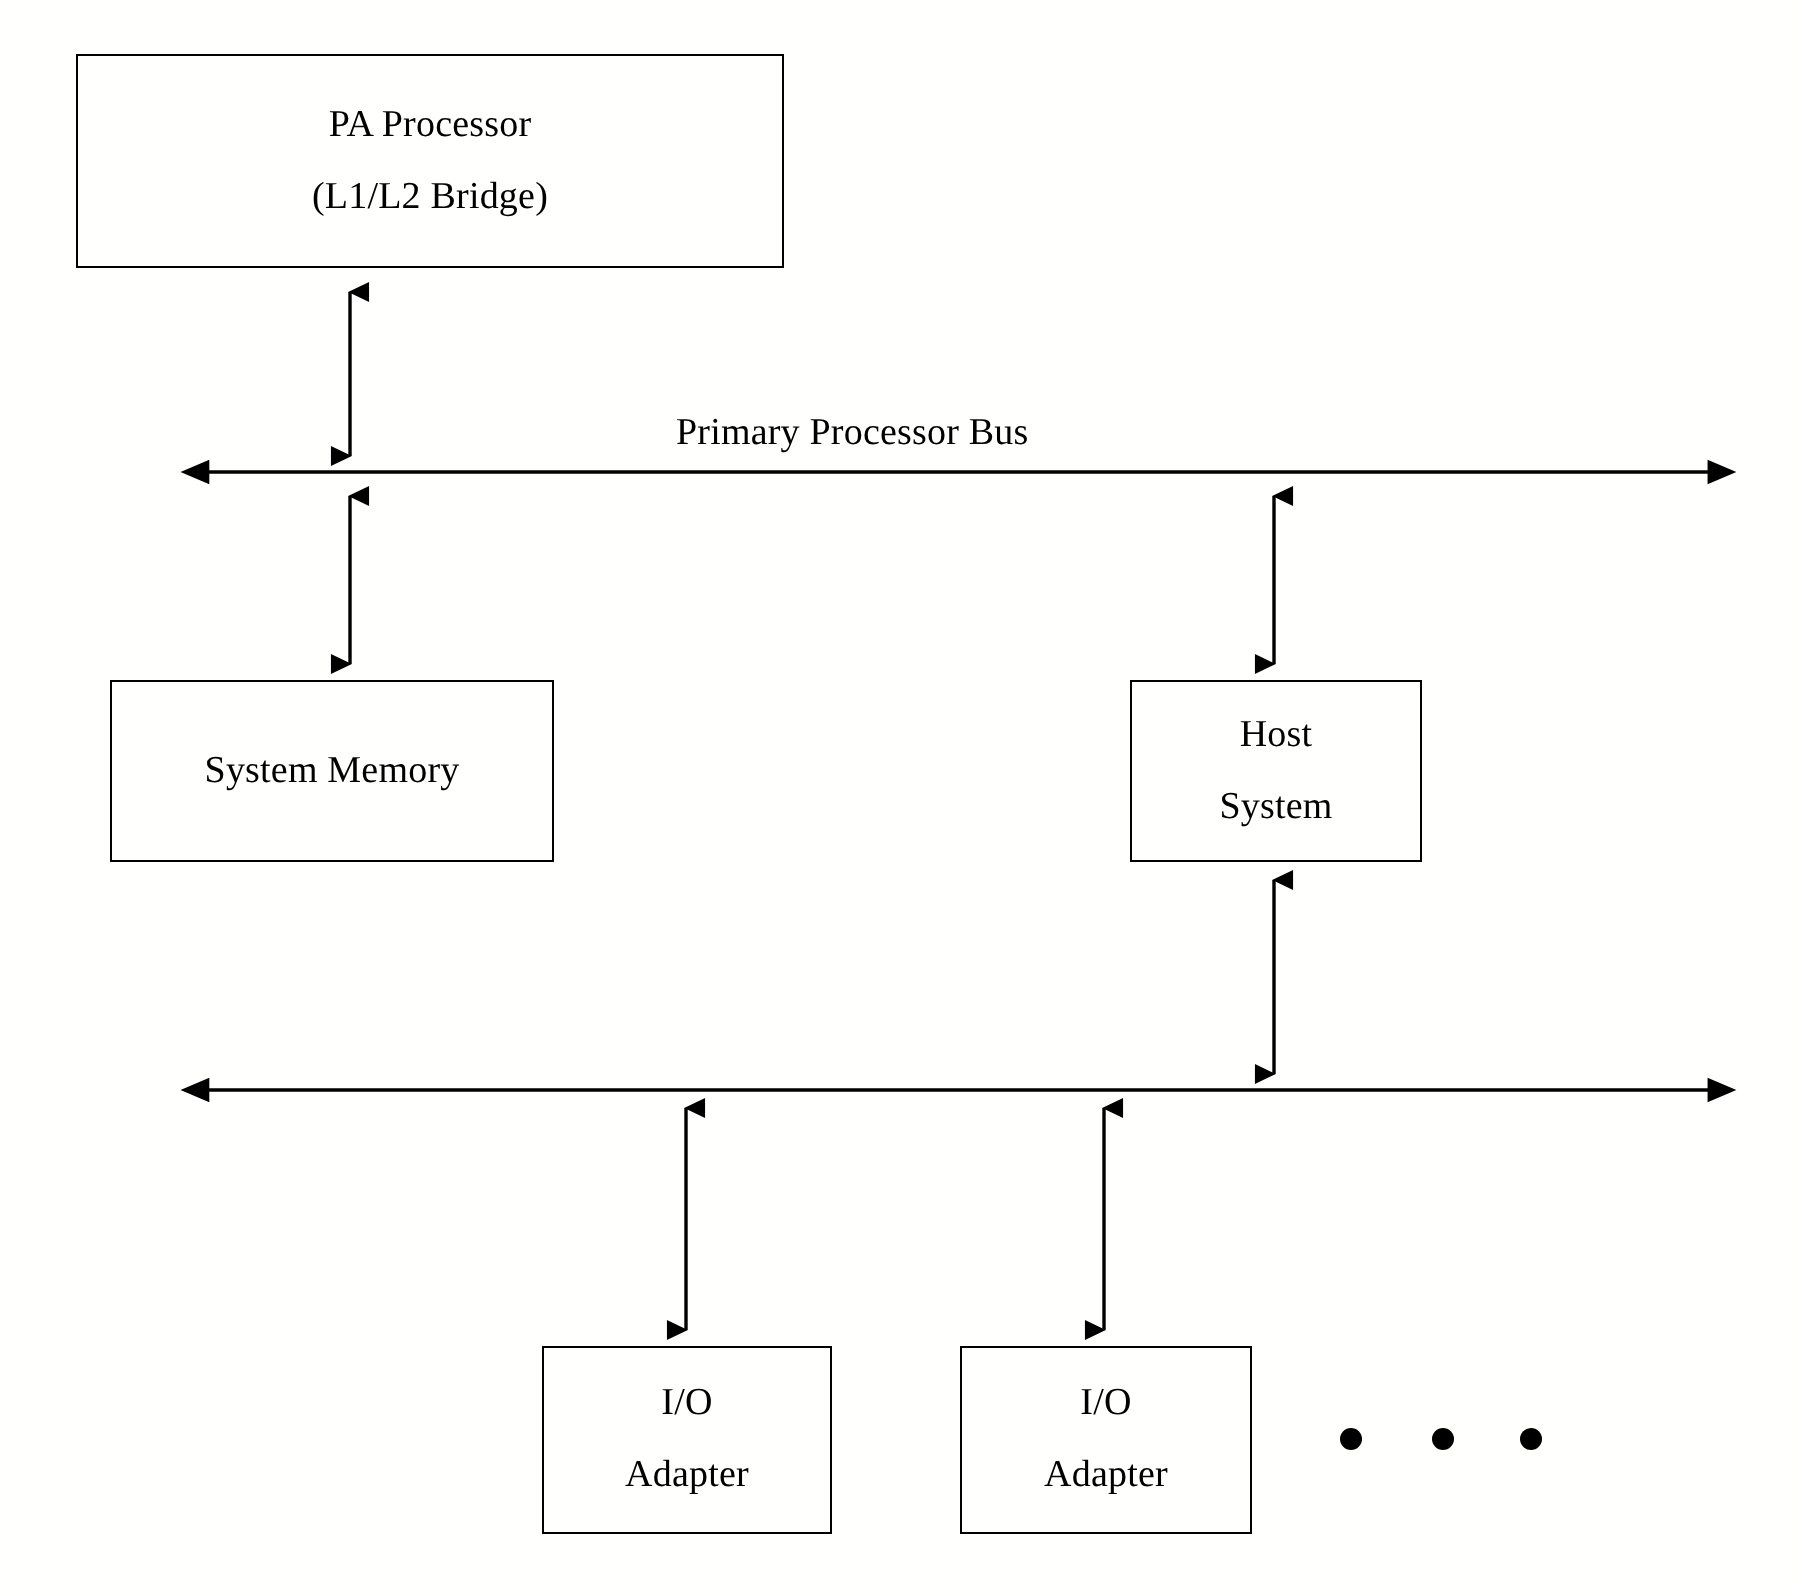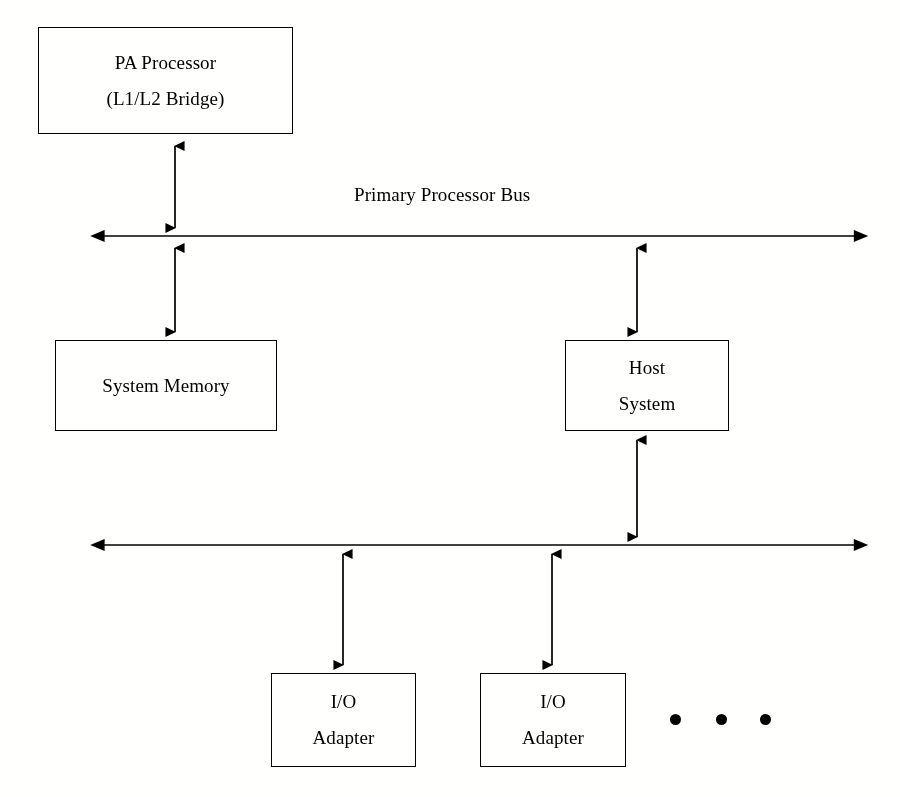--- a/index.html
+++ b/index.html
@@ -45,27 +45,27 @@
   }
   .node-line.spaced-top { margin-bottom: 16px; }
   .bus-label {
     position: absolute;
     color: #000000;
     font-size: 19px;
     white-space: nowrap;
     letter-spacing: 0.1px;
   }
   
-  #node-pa-processor   { left: 38px;  top: 27px;  width: 255px; height: 107px; }
+  #node-pa-processor   { left: 38px;  top: 27px;  width: 354px; height: 107px; }
   #node-system-memory  { left: 55px;  top: 340px; width: 222px; height: 91px;  }
-  #node-host-bridge    { left: 565px; top: 340px; width: 164px; height: 91px;  }
+  #node-host-bridge    { left: 565px; top: 340px; width: 146px; height: 91px;  }
   #node-io-adapter-1   { left: 271px; top: 673px; width: 145px; height: 94px;  }
   #node-io-adapter-2   { left: 480px; top: 673px; width: 146px; height: 94px;  }
   
-  #label-primary-bus   { left: 338px; top: 184px; margin-left: 16px; }
+  #label-primary-bus   { left: 338px; top: 206px; }
   #label-pcie-bus      { left: 292px; top: 508px; }
   
   .ellipsis-dot {
     position: absolute;
     width: 11px;
     height: 11px;
     border-radius: 50%;
     background: #000000;
   }
 </style>

